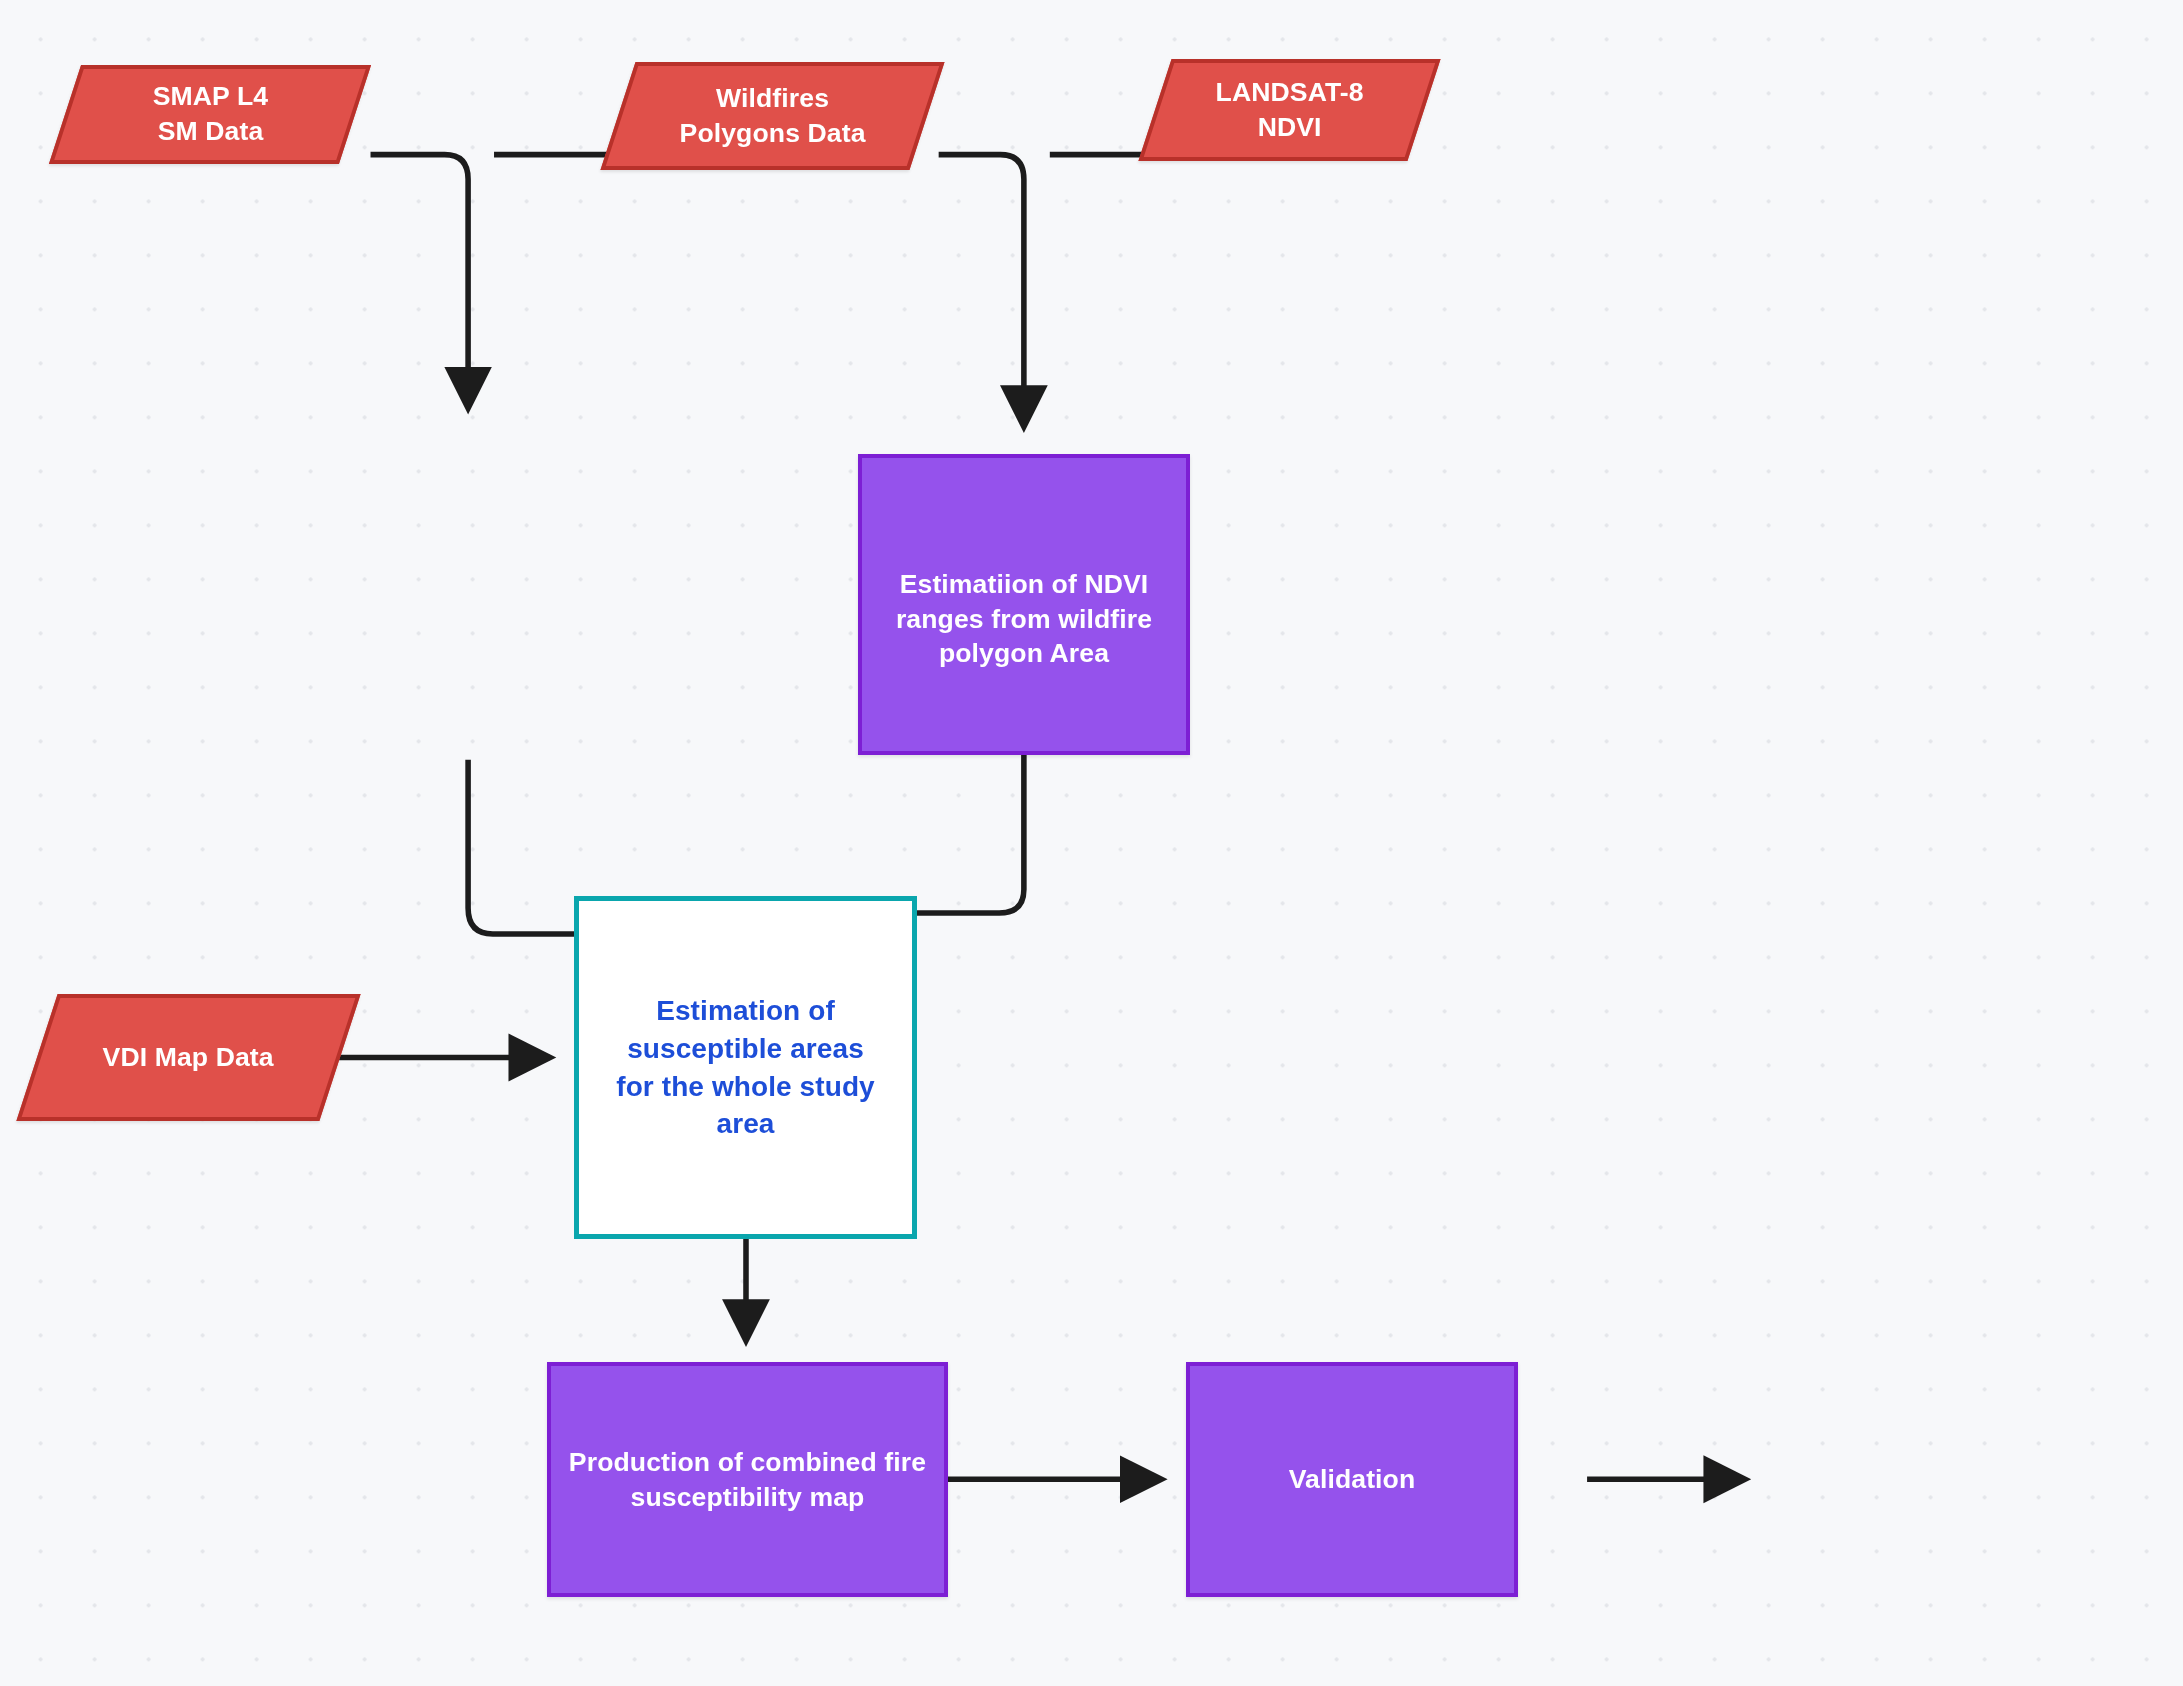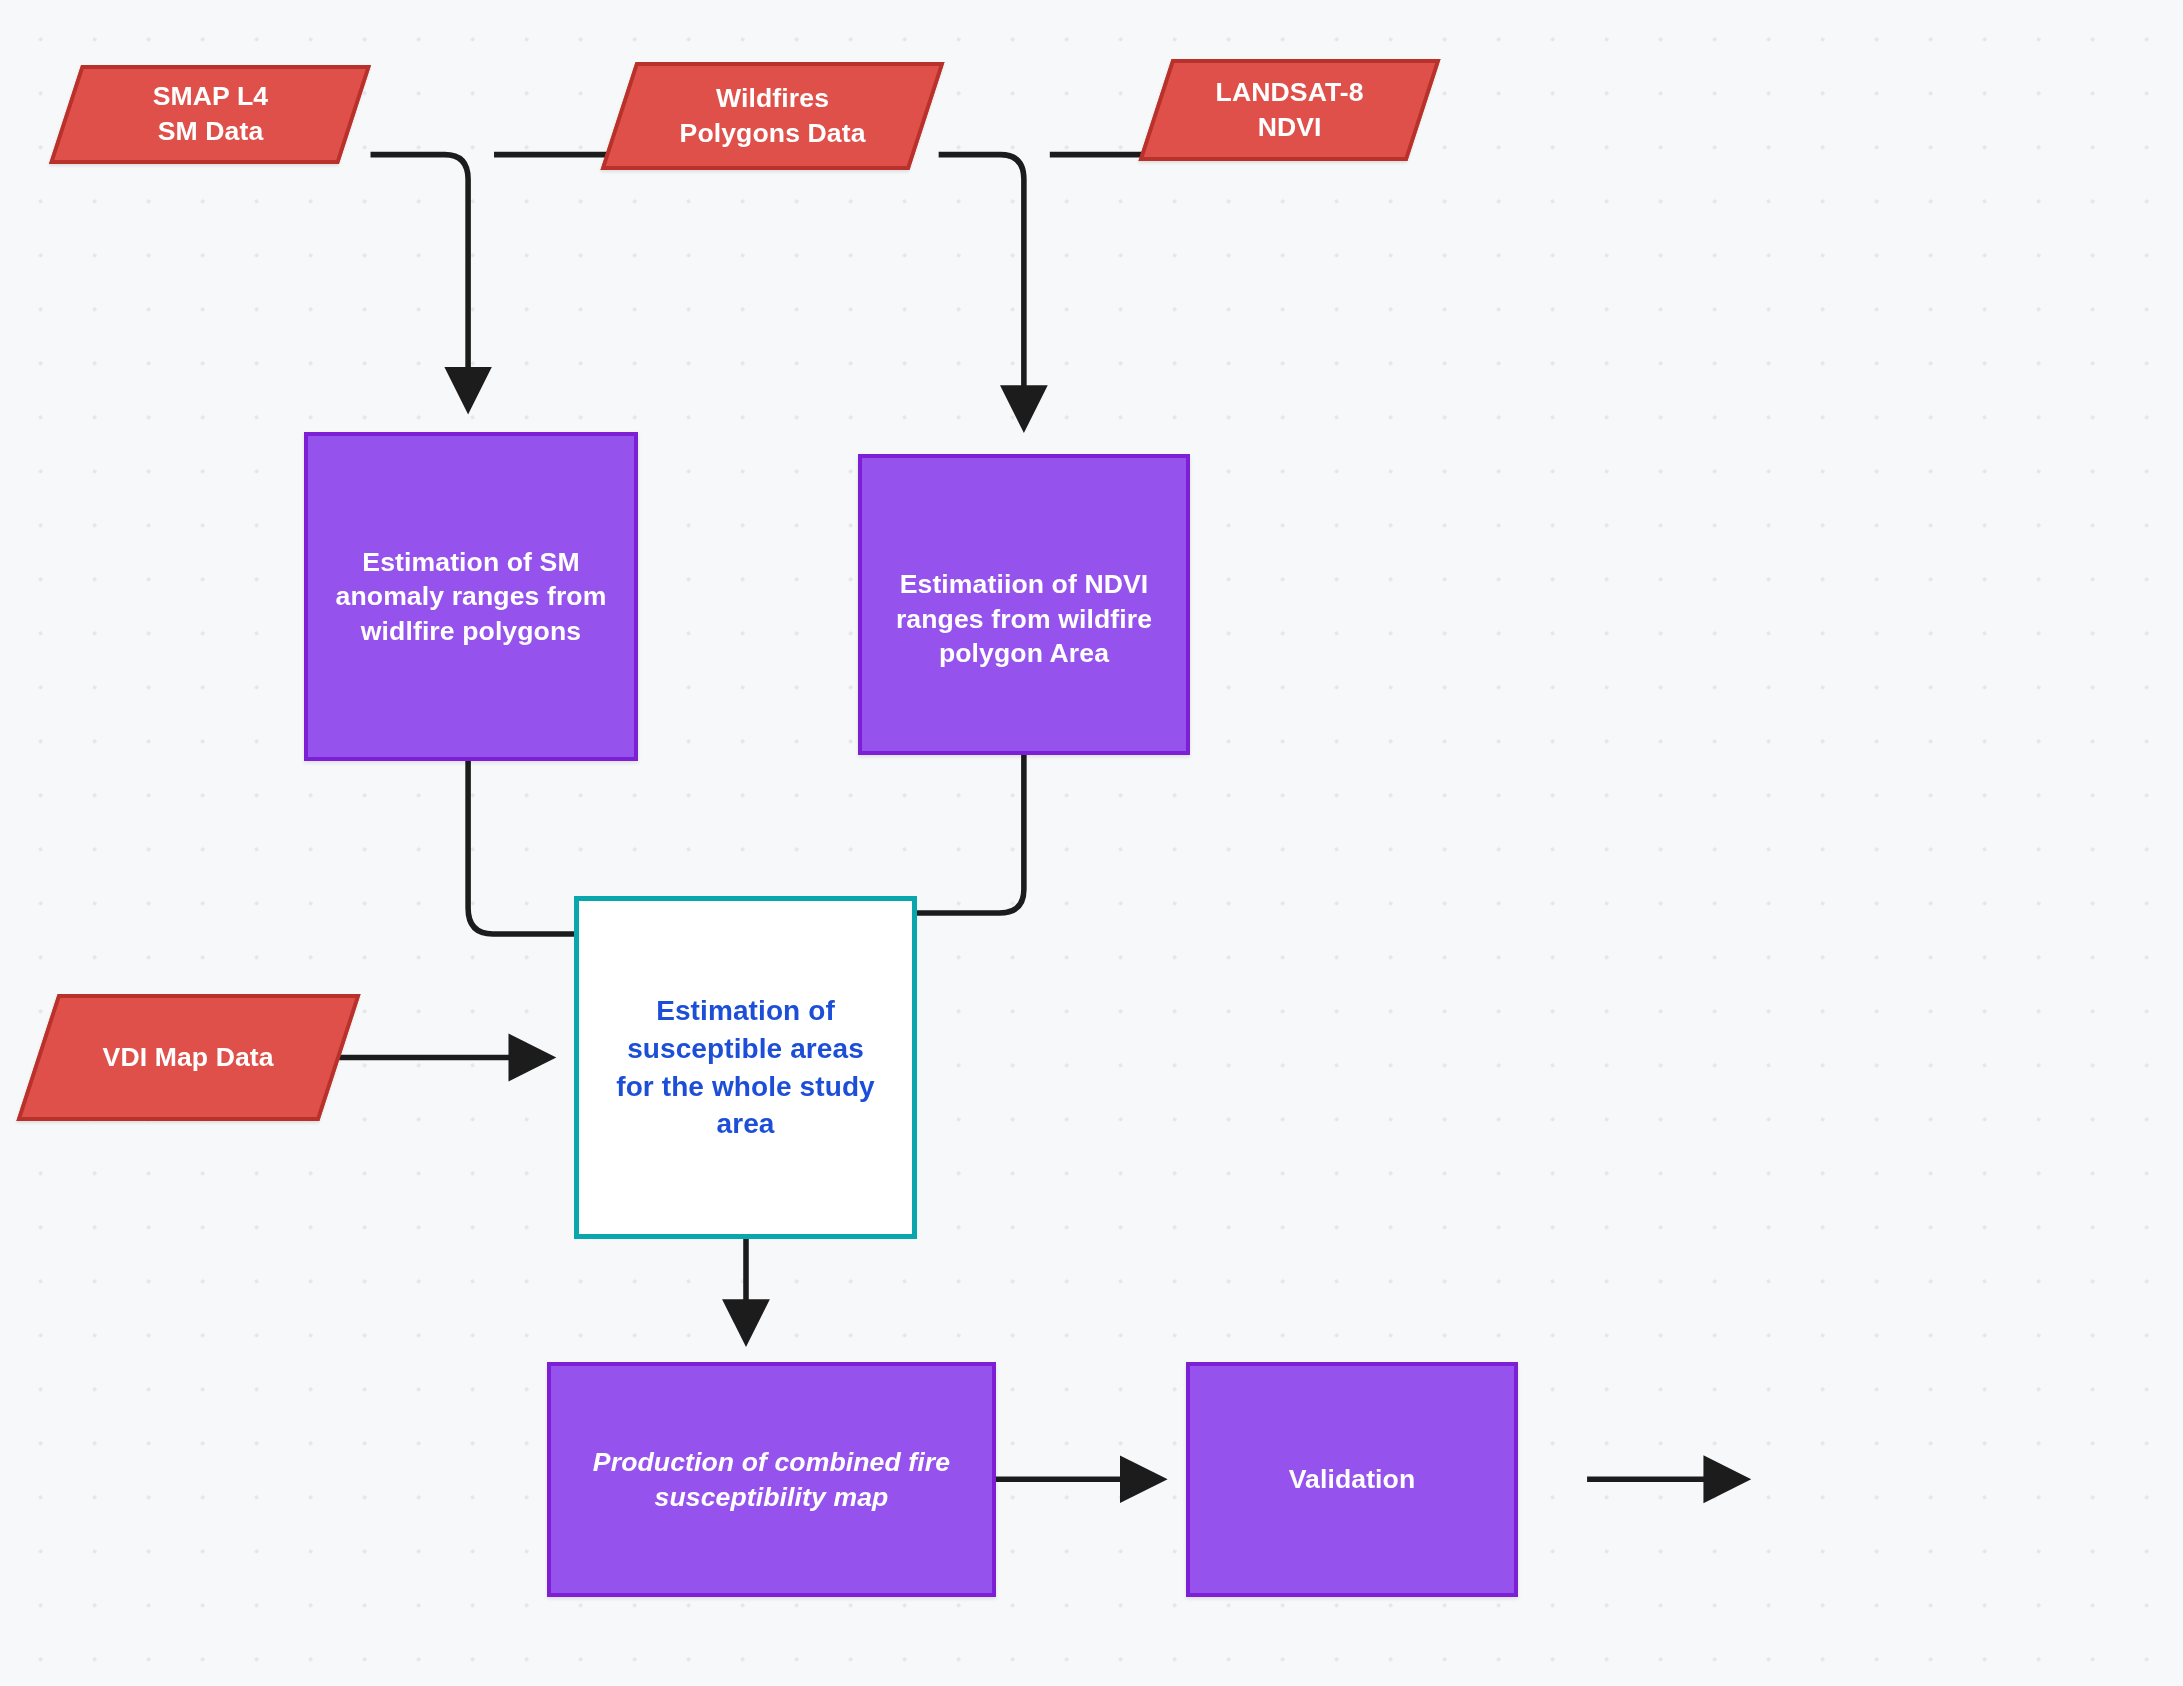--- a/index.html
+++ b/index.html
@@ -131,37 +131,34 @@
   <div class="node data-node" style="left:618px; top:62px; width:309px; height:108px;">
     <span class="label">Wildfires
 Polygons Data</span>
   </div>
 
   <div class="node data-node" style="left:1155px; top:59px; width:269px; height:102px;">
     <span class="label">LANDSAT-8
 NDVI</span>
   </div>
 
-  <div class="node process-node" style="left:304px; top:432px; width:334px; height:329px;">
-    <span class="label" style="max-width:290px;">Estimation of SM anomaly ranges from widlfire polygons</span>
-  </div>
 
   <div class="node process-node" style="left:858px; top:454px; width:332px; height:301px;">
     <span class="label" style="max-width:290px;margin-top:29px;">Estimatiion of NDVI ranges from wildfire polygon Area</span>
   </div>
 
   <div class="node data-node" style="left:37px; top:994px; width:303px; height:127px;">
     <span class="label">VDI Map Data</span>
   </div>
 
   <div class="node teal-node" style="left:574px; top:896px; width:343px; height:343px;">
     <span class="label" style="max-width:278px;">Estimation of susceptible areas for the whole study area</span>
   </div>
 
-  <div class="node process-node" style="left:547px; top:1362px; width:449px; height:235px;font-style:italic;">
+  <div class="node process-node" style="left:547px; top:1362px; width:401px; height:235px;">
     <span class="label" style="max-width:358px;">Production of combined fire susceptibility map</span>
   </div>
 
   <div class="node process-node" style="left:1186px; top:1362px; width:332px; height:235px;">
     <span class="label">Validation</span>
   </div>
 
 
 </div>
 

